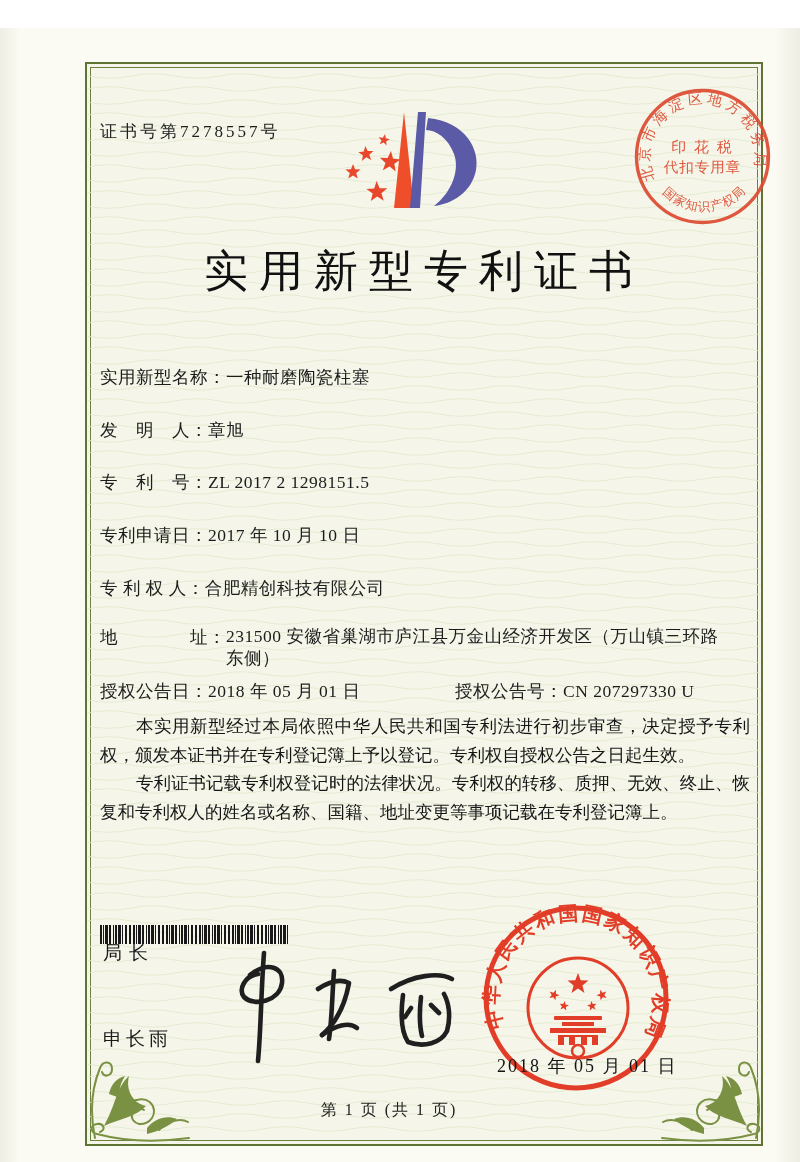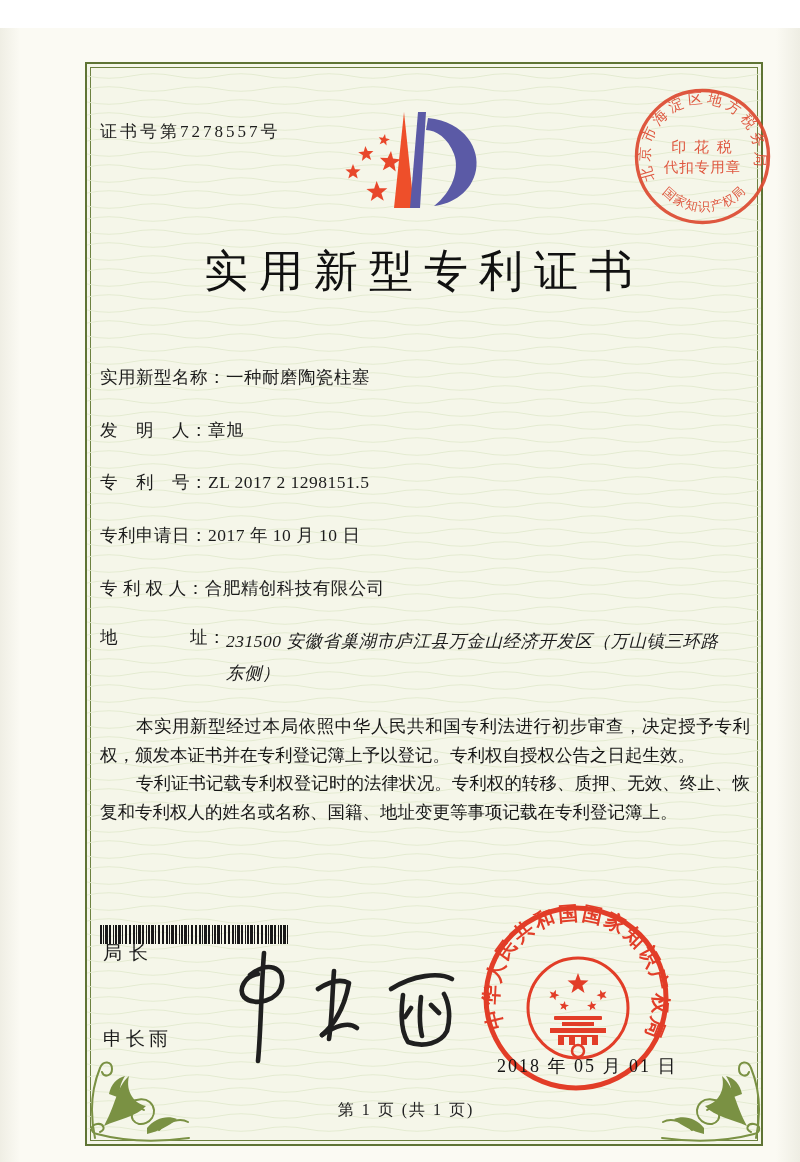--- a/index.html
+++ b/index.html
@@ -18,30 +18,30 @@
   .waves{position:absolute; left:0; top:0; width:100%; height:100%;}
   .abs{position:absolute;}
   .cert-no{left:100px; top:92px; font-size:17px; letter-spacing:3px; color:#1d1d1d;}
   .title{
     left:85px; top:214px; width:678px; text-align:center;
     font-size:44px; font-weight:normal; letter-spacing:11px; color:#111;
   }
   .row{left:100px; width:650px; font-size:17.5px; letter-spacing:.5px; white-space:nowrap;}
   .row .lab{color:#1c1c1c;}
   .row .val{color:#1c1c1c;}
-  .addr-val{display:inline-block; width:505px; white-space:normal; vertical-align:top; line-height:32px;font-style:italic;}
+  .addr-val{display:inline-block; width:505px; white-space:normal; vertical-align:top; line-height:22px;}
   .grant-right{position:absolute; left:355px; top:0;}
   .paras{left:100px; top:684px; width:650px; font-size:17.5px; line-height:28.5px; text-align:justify; color:#161616;}
   .paras p{margin:0; text-indent:2.05em;}
   .barcode{left:100px; top:897px; width:218px; height:19px; display:flex; align-items:stretch;}
   .barcode span{display:block; background:#181818; height:100%;}
   .director{left:103px; top:912px; font-size:19px; letter-spacing:7px; color:#1a1a1a;}
   .director-name{left:103px; top:998px; font-size:19px; letter-spacing:4px; color:#1a1a1a;}
   .seal-date{left:497px; top:1026px; font-size:18px; letter-spacing:2px; color:#141414; z-index:5;}
-  .footer{left:102px; top:1072px; width:608px; text-align:center; font-size:16px; letter-spacing:2px; color:#222;}
+  .footer{left:85px; top:1072px; width:608px; text-align:center; font-size:16px; letter-spacing:2px; color:#222;}
   svg text{font-family:"Liberation Serif","DejaVu Serif",serif;}
 </style>
 </head>
 <body>
 
 <div class="page">
 
   <div class="frame">
     <svg class="waves" width="674" height="1080" viewBox="0 0 674 1080">
       <g id="waveGroup" stroke="#e1e9cd" stroke-width="1" fill="none" opacity="0.85">
@@ -207,20 +207,26 @@
   <div class="abs row" style="top:495px;">
     <span class="lab">专利申请日：</span><span class="val">2017 年 10 月 10 日</span>
   </div>
   <div class="abs row" style="top:548px;">
     <span class="lab">专 利 权 人：</span><span class="val">合肥精创科技有限公司</span>
   </div>
   <div class="abs row" style="top:597px;">
     <span class="lab">地　　　　址：</span><span class="val addr-val">231500 安徽省巢湖市庐江县万金山经济开发区（万山镇三环路东侧）</span>
   </div>
 
+  <div class="abs row" style="top:651px;">
+    <span class="lab">授权公告日：</span><span class="val">2018 年 05 月 01 日</span>
+    <span class="grant-right">
+      <span class="lab">授权公告号：</span><span class="val">CN 207297330 U</span>
+    </span>
+  </div>
 
   <div class="abs paras">
     <p>本实用新型经过本局依照中华人民共和国专利法进行初步审查，决定授予专利权，颁发本证书并在专利登记簿上予以登记。专利权自授权公告之日起生效。</p>
     <p>专利证书记载专利权登记时的法律状况。专利权的转移、质押、无效、终止、恢复和专利权人的姓名或名称、国籍、地址变更等事项记载在专利登记簿上。</p>
   </div>
 
   <div class="abs barcode">
       <span style="width:2px;margin-right:1px"></span>
       <span style="width:1px;margin-right:1px"></span>
       <span style="width:3px;margin-right:1px"></span>

